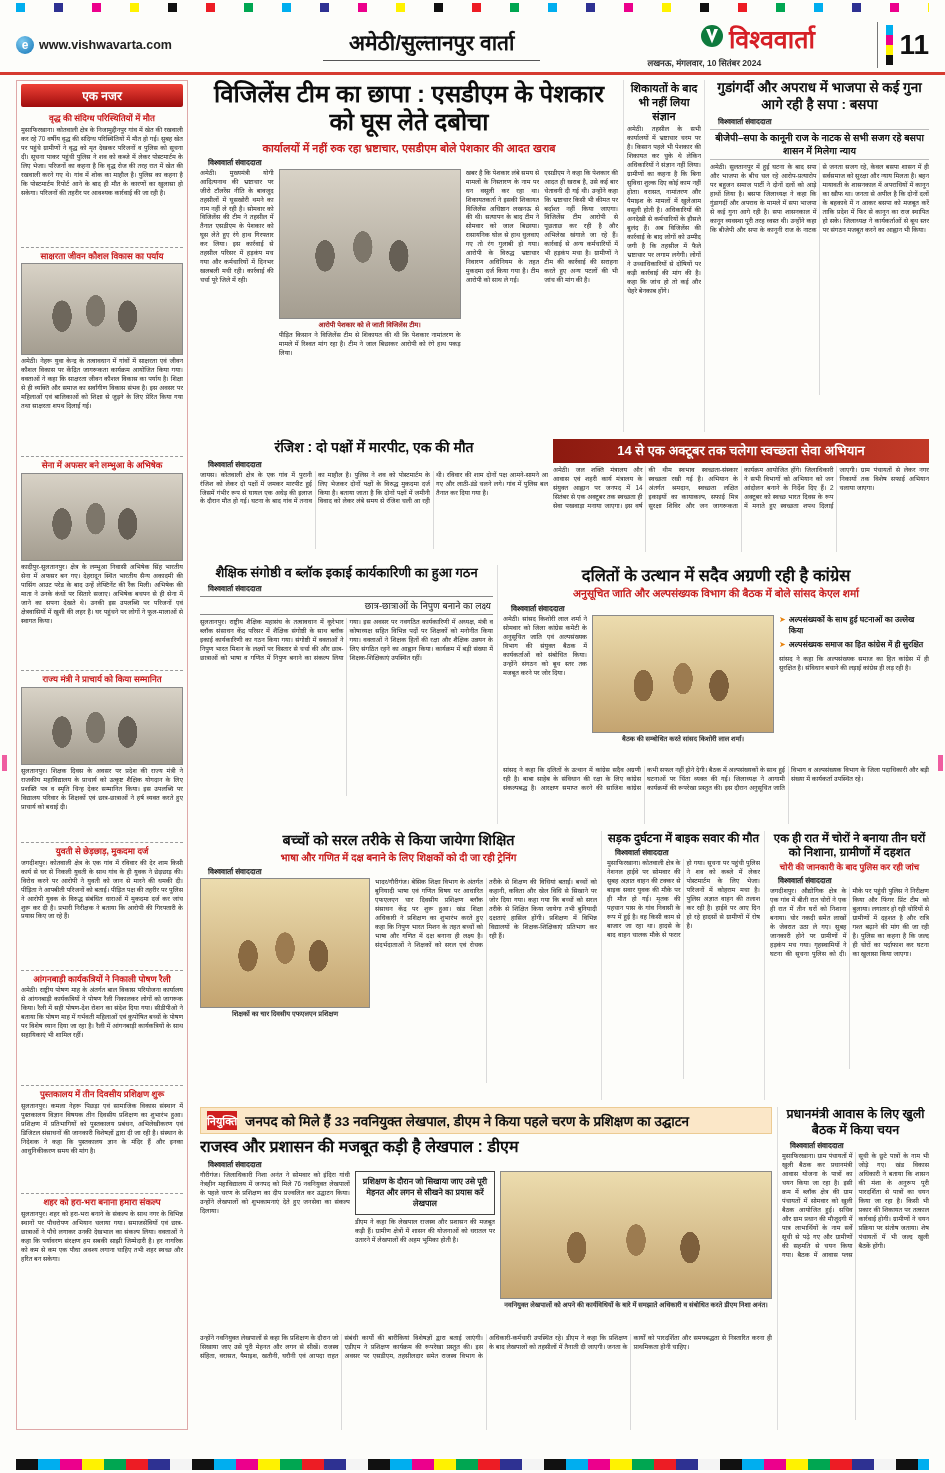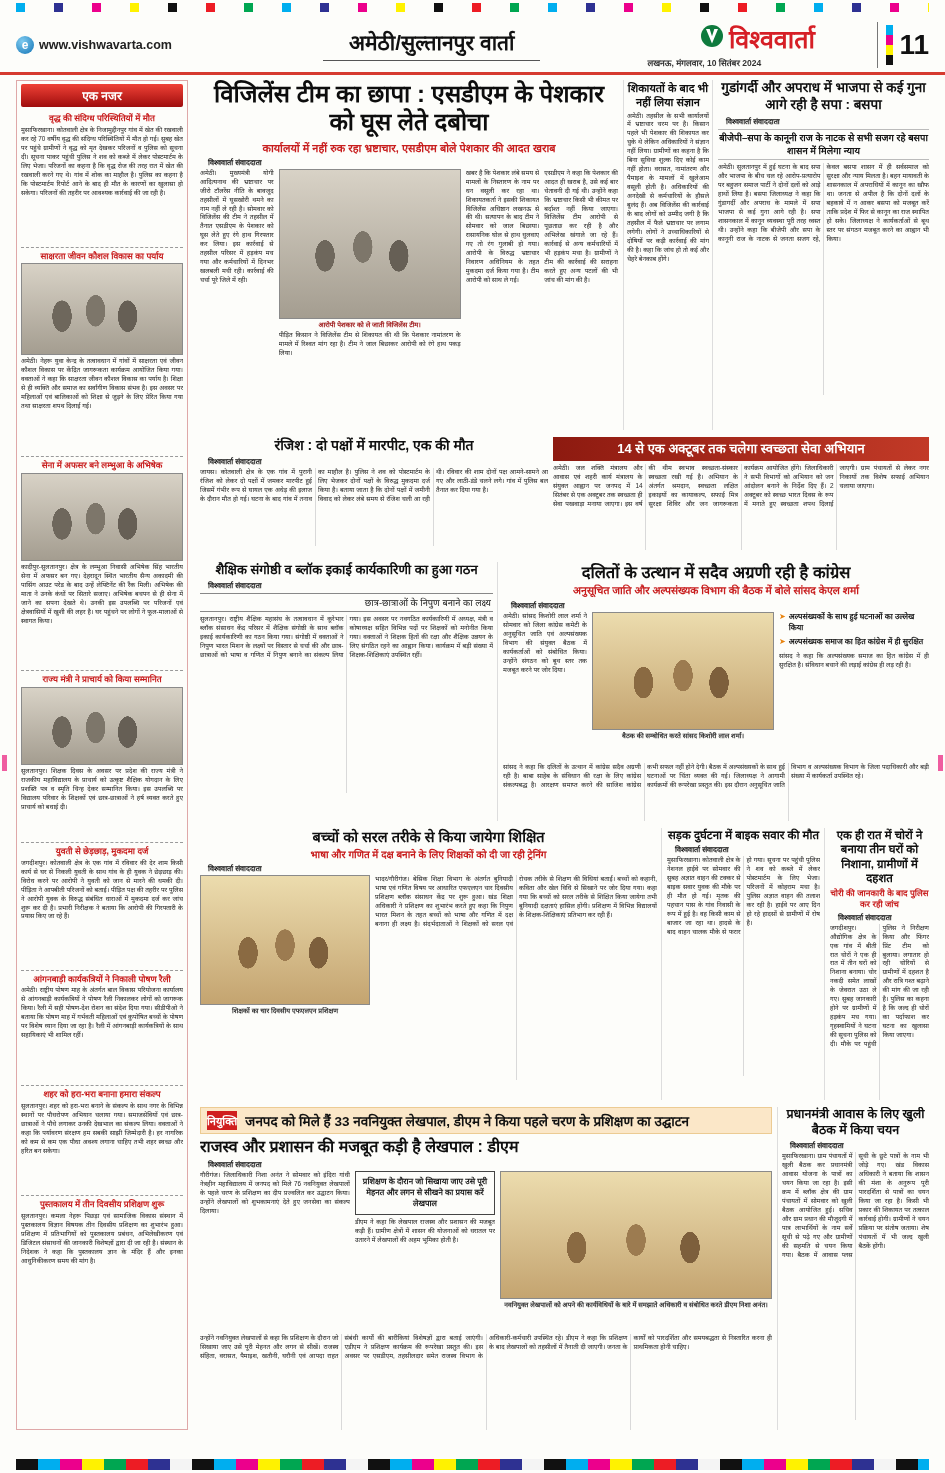--- a/index.html
+++ b/index.html
@@ -136,27 +136,27 @@
         <h3>युवती से छेड़छाड़, मुकदमा दर्ज</h3>
         <p class="bd" style="height:108px">जगदीशपुर। कोतवाली क्षेत्र के एक गांव में रविवार की देर शाम किसी कार्य से घर से निकली युवती के साथ गांव के ही युवक ने छेड़छाड़ की। विरोध करने पर आरोपी ने युवती को जान से मारने की धमकी दी। पीड़िता ने आपबीती परिजनों को बताई। पीड़ित पक्ष की तहरीर पर पुलिस ने आरोपी युवक के विरुद्ध संबंधित धाराओं में मुकदमा दर्ज कर जांच शुरू कर दी है। प्रभारी निरीक्षक ने बताया कि आरोपी की गिरफ्तारी के प्रयास किए जा रहे हैं।</p>
       </article>
 
       <article class="nz">
         <h3>आंगनबाड़ी कार्यकत्रियों ने निकाली पोषण रैली</h3>
         <p class="bd" style="height:96px">अमेठी। राष्ट्रीय पोषण माह के अंतर्गत बाल विकास परियोजना कार्यालय से आंगनबाड़ी कार्यकत्रियों ने पोषण रैली निकालकर लोगों को जागरूक किया। रैली में सही पोषण-देश रोशन का संदेश दिया गया। सीडीपीओ ने बताया कि पोषण माह में गर्भवती महिलाओं एवं कुपोषित बच्चों के पोषण पर विशेष ध्यान दिया जा रहा है। रैली में आंगनबाड़ी कार्यकत्रियों के साथ सहायिकाएं भी शामिल रहीं।</p>
       </article>
 
       <article class="nz">
+        <h3>पुस्तकालय में तीन दिवसीय प्रशिक्षण शुरू</h3>
+        <p class="bd" style="height:88px">सुलतानपुर। कमला नेहरू पिछड़ा एवं सामाजिक विकास संस्थान में पुस्तकालय विज्ञान विषयक तीन दिवसीय प्रशिक्षण का शुभारंभ हुआ। प्रशिक्षण में प्रतिभागियों को पुस्तकालय प्रबंधन, अभिलेखीकरण एवं डिजिटल संसाधनों की जानकारी विशेषज्ञों द्वारा दी जा रही है। संस्थान के निदेशक ने कहा कि पुस्तकालय ज्ञान के मंदिर हैं और इनका आधुनिकीकरण समय की मांग है।</p>
+      </article>
+
+      <article class="nz">
         <h3>शहर को हरा-भरा बनाना हमारा संकल्प</h3>
         <p class="bd" style="height:90px">सुलतानपुर। शहर को हरा-भरा बनाने के संकल्प के साथ नगर के विभिन्न स्थानों पर पौधरोपण अभियान चलाया गया। समाजसेवियों एवं छात्र-छात्राओं ने पौधे लगाकर उनकी देखभाल का संकल्प लिया। वक्ताओं ने कहा कि पर्यावरण संरक्षण हम सबकी साझी जिम्मेदारी है। हर नागरिक को कम से कम एक पौधा अवश्य लगाना चाहिए तभी शहर स्वच्छ और हरित बन सकेगा।</p>
-      </article>
-
-      <article class="nz">
-        <h3>पुस्तकालय में तीन दिवसीय प्रशिक्षण शुरू</h3>
-        <p class="bd" style="height:88px">सुलतानपुर। कमला नेहरू पिछड़ा एवं सामाजिक विकास संस्थान में पुस्तकालय विज्ञान विषयक तीन दिवसीय प्रशिक्षण का शुभारंभ हुआ। प्रशिक्षण में प्रतिभागियों को पुस्तकालय प्रबंधन, अभिलेखीकरण एवं डिजिटल संसाधनों की जानकारी विशेषज्ञों द्वारा दी जा रही है। संस्थान के निदेशक ने कहा कि पुस्तकालय ज्ञान के मंदिर हैं और इनका आधुनिकीकरण समय की मांग है।</p>
       </article>
     </aside>
 
     <main class="mn">
 
       <div class="row" style="height:356px">
         <section class="blk" style="width:418px">
           <h1 class="lead-h1">विजिलेंस टीम का छापा : एसडीएम के पेशकार को घूस लेते दबोचा</h1>
           <div class="lead-sub">कार्यालयों में नहीं रुक रहा भ्रष्टाचार, एसडीएम बोले पेशकार की आदत खराब</div>
           <div class="byl">विश्ववार्ता संवाददाता</div>
@@ -165,21 +165,21 @@
             <div class="lead-mid">
               <div class="photo" style="height:150px"></div>
               <div class="cap red">आरोपी पेशकार को ले जाती विजिलेंस टीम।</div>
               <div class="bd" style="height:72px;margin-top:2px">पीड़ित किसान ने विजिलेंस टीम से शिकायत की थी कि पेशकार नामांतरण के मामले में रिश्वत मांग रहा है। टीम ने जाल बिछाकर आरोपी को रंगे हाथ पकड़ लिया।</div>
             </div>
             <div class="lead-col bd">खबर है कि पेशकार लंबे समय से मामलों के निस्तारण के नाम पर धन वसूली कर रहा था। शिकायतकर्ता ने इसकी शिकायत विजिलेंस अधिष्ठान लखनऊ से की थी। सत्यापन के बाद टीम ने सोमवार को जाल बिछाया। रासायनिक घोल से हाथ धुलवाए गए तो रंग गुलाबी हो गया। आरोपी के विरुद्ध भ्रष्टाचार निवारण अधिनियम के तहत मुकदमा दर्ज किया गया है। टीम आरोपी को साथ ले गई।</div>
             <div class="lead-col bd">एसडीएम ने कहा कि पेशकार की आदत ही खराब है, उसे कई बार चेतावनी दी गई थी। उन्होंने कहा कि भ्रष्टाचार किसी भी कीमत पर बर्दाश्त नहीं किया जाएगा। विजिलेंस टीम आरोपी से पूछताछ कर रही है और अभिलेख खंगाले जा रहे हैं। कार्रवाई से अन्य कर्मचारियों में भी हड़कंप मचा है। ग्रामीणों ने टीम की कार्रवाई की सराहना करते हुए अन्य पटलों की भी जांच की मांग की है।</div>
           </div>
         </section>
 
-        <section class="blk" style="width:90px;border-left:1px solid #ddd;border-right:1px solid #ddd;padding:0 3px">
+        <section class="blk" style="width:82px;border-left:1px solid #ddd;border-right:1px solid #ddd;padding:0 3px">
           <h2 class="h2-black hl-center" style="font-size:11px;margin:2px 0">शिकायतों के बाद भी नहीं लिया संज्ञान</h2>
           <p class="bd" style="height:300px">अमेठी। तहसील के सभी कार्यालयों में भ्रष्टाचार चरम पर है। किसान पहले भी पेशकार की शिकायत कर चुके थे लेकिन अधिकारियों ने संज्ञान नहीं लिया। ग्रामीणों का कहना है कि बिना सुविधा शुल्क दिए कोई काम नहीं होता। वरासत, नामांतरण और पैमाइश के मामलों में खुलेआम वसूली होती है। अधिकारियों की अनदेखी से कर्मचारियों के हौसले बुलंद हैं। अब विजिलेंस की कार्रवाई के बाद लोगों को उम्मीद जगी है कि तहसील में फैले भ्रष्टाचार पर लगाम लगेगी। लोगों ने उच्चाधिकारियों से दोषियों पर कड़ी कार्रवाई की मांग की है। कहा कि जांच हो तो कई और चेहरे बेनकाब होंगे।</p>
         </section>
 
         <section class="blk" style="flex:1">
           <h2 class="h2-black hl-center" style="font-size:13.5px">गुडांगर्दी और अपराध में भाजपा से कई गुना आगे रही है सपा : बसपा</h2>
           <div class="byl">विश्ववार्ता संवाददाता</div>
           <div class="highlight">बीजेपी–सपा के कानूनी राज के नाटक से सभी सजग रहे बसपा शासन में मिलेगा न्याय</div>
           <p class="bd cols2" style="height:232px">अमेठी। सुलतानपुर में हुई घटना के बाद सपा और भाजपा के बीच चल रहे आरोप-प्रत्यारोप पर बहुजन समाज पार्टी ने दोनों दलों को आड़े हाथों लिया है। बसपा जिलाध्यक्ष ने कहा कि गुंडागर्दी और अपराध के मामले में सपा भाजपा से कई गुना आगे रही है। सपा शासनकाल में कानून व्यवस्था पूरी तरह ध्वस्त थी। उन्होंने कहा कि बीजेपी और सपा के कानूनी राज के नाटक से जनता सजग रहे, केवल बसपा शासन में ही सर्वसमाज को सुरक्षा और न्याय मिलता है। बहन मायावती के शासनकाल में अपराधियों में कानून का खौफ था। जनता से अपील है कि दोनों दलों के बहकावे में न आकर बसपा को मजबूत करें ताकि प्रदेश में फिर से कानून का राज स्थापित हो सके। जिलाध्यक्ष ने कार्यकर्ताओं से बूथ स्तर पर संगठन मजबूत करने का आह्वान भी किया।</p>
         </section>
@@ -225,21 +225,21 @@
                 <span>अल्पसंख्यक समाज का हित कांग्रेस में ही सुरक्षित</span>
               </div>
               <p class="bd" style="height:88px">सांसद ने कहा कि अल्पसंख्यक समाज का हित कांग्रेस में ही सुरक्षित है। संविधान बचाने की लड़ाई कांग्रेस ही लड़ रही है।</p>
             </div>
           </div>
           <p class="bd cols3" style="height:58px;margin-top:3px">सांसद ने कहा कि दलितों के उत्थान में कांग्रेस सदैव अग्रणी रही है। बाबा साहेब के संविधान की रक्षा के लिए कांग्रेस संकल्पबद्ध है। आरक्षण समाप्त करने की साजिश कांग्रेस कभी सफल नहीं होने देगी। बैठक में अल्पसंख्यकों के साथ हुई घटनाओं पर चिंता व्यक्त की गई। जिलाध्यक्ष ने आगामी कार्यक्रमों की रूपरेखा प्रस्तुत की। इस दौरान अनुसूचित जाति विभाग व अल्पसंख्यक विभाग के जिला पदाधिकारी और बड़ी संख्या में कार्यकर्ता उपस्थित रहे।</p>
         </section>
       </div>
 
       <div class="row" style="height:272px">
-        <section class="blk" style="width:462px;border-right:1px solid #ddd;padding-right:4px">
+        <section class="blk" style="width:402px;border-right:1px solid #ddd;padding-right:4px">
           <h2 class="h2-black hl-center" style="font-size:14.5px">बच्चों को सरल तरीके से किया जायेगा शिक्षित</h2>
           <div class="sub-red" style="font-size:10px;margin:2px 0">भाषा और गणित में दक्ष बनाने के लिए शिक्षकों को दी जा रही ट्रेनिंग</div>
           <div class="byl">विश्ववार्ता संवाददाता</div>
           <div class="row" style="height:205px">
             <div style="width:170px;flex-shrink:0">
               <div class="photo warm" style="height:130px"></div>
               <div class="cap">शिक्षकों का चार दिवसीय एफएलएन प्रशिक्षण</div>
             </div>
             <p class="bd cols2" style="flex:1;height:205px">भादर/गौरीगंज। बेसिक शिक्षा विभाग के अंतर्गत बुनियादी भाषा एवं गणित विषय पर आधारित एफएलएन चार दिवसीय प्रशिक्षण ब्लॉक संसाधन केंद्र पर शुरू हुआ। खंड शिक्षा अधिकारी ने प्रशिक्षण का शुभारंभ करते हुए कहा कि निपुण भारत मिशन के तहत बच्चों को भाषा और गणित में दक्ष बनाना ही लक्ष्य है। संदर्भदाताओं ने शिक्षकों को सरल एवं रोचक तरीके से शिक्षण की विधियां बताईं। बच्चों को कहानी, कविता और खेल विधि से सिखाने पर जोर दिया गया। कहा गया कि बच्चों को सरल तरीके से शिक्षित किया जायेगा तभी बुनियादी दक्षताएं हासिल होंगी। प्रशिक्षण में विभिन्न विद्यालयों के शिक्षक-शिक्षिकाएं प्रतिभाग कर रही हैं।</p>
           </div>

